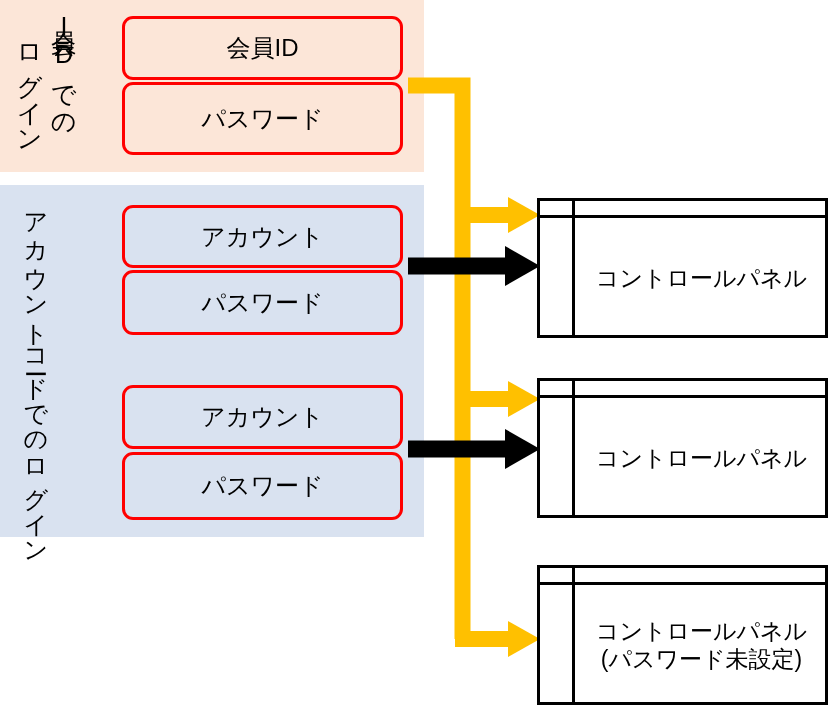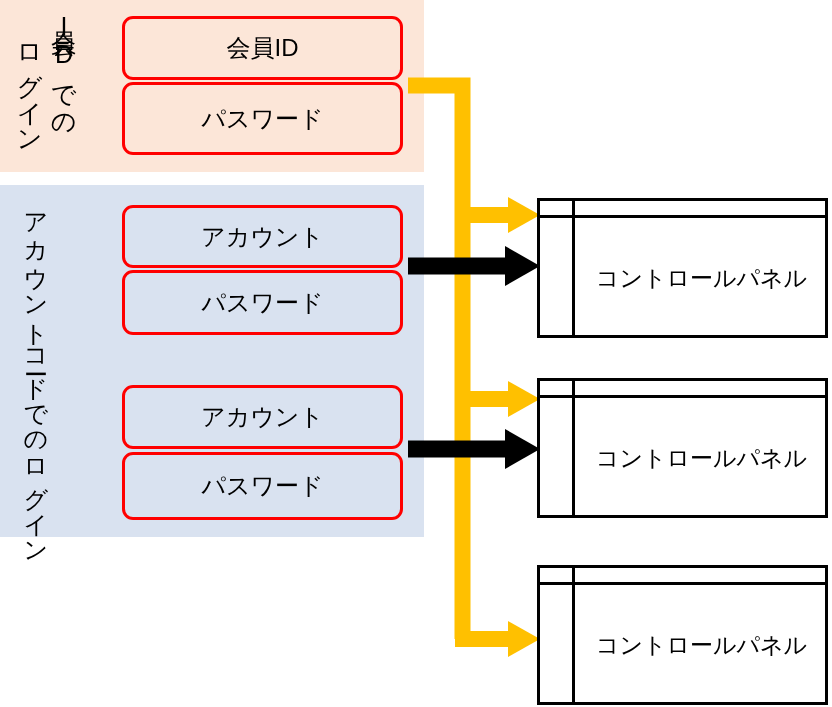--- a/index.html
+++ b/index.html
@@ -213,17 +213,18 @@
       <span>コントロールパネル</span>
     </div>
   </div>
 
   <div class="panel" style="top:565px;">
     <div class="panel-titlebar"></div>
     <div class="panel-sidebar"></div>
     <div class="panel-body">
       <div>
         <div>コントロールパネル</div>
+        <div>(パスワード未設定)</div>
       </div>
     </div>
   </div>
 
 </div>
 
 </body></html>

